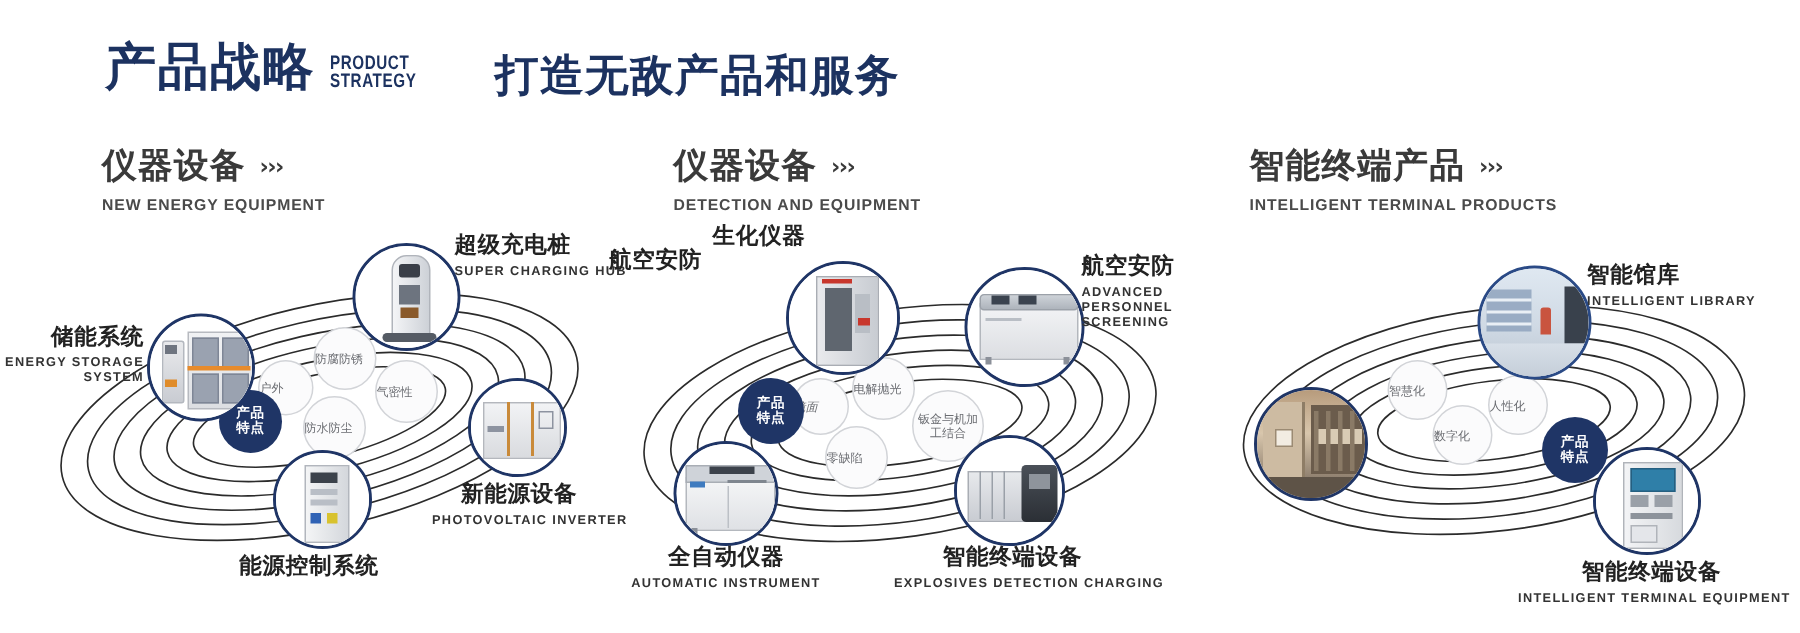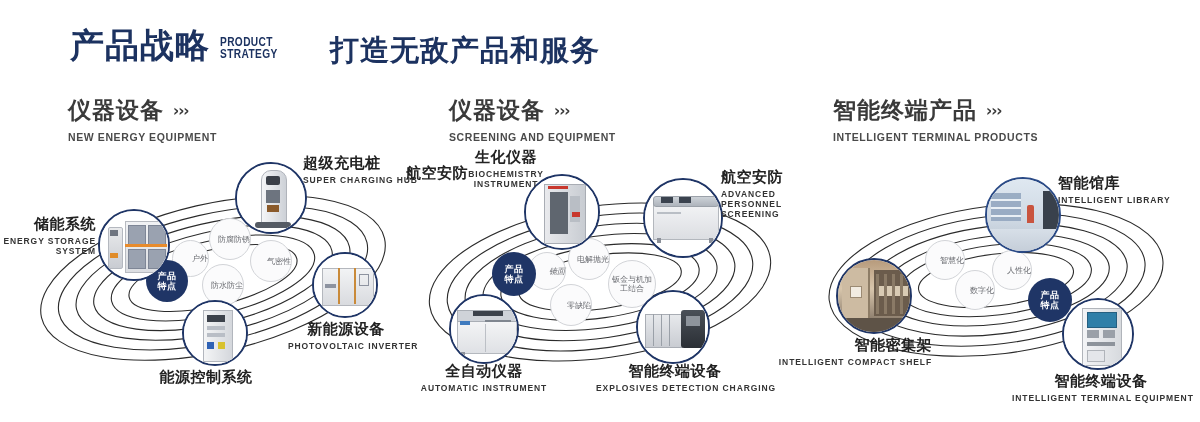--- a/index.html
+++ b/index.html
@@ -45,21 +45,21 @@
 
   .node{position:absolute;border-radius:50%;overflow:hidden;
         box-sizing:border-box;border:2px solid #1f3566;background:#f2f3f5;}
 
   
   .ph{width:100%;height:100%;position:relative;background:#fff;}
 
   .feat{
     position:absolute;border-radius:50%;background:#fbfbfc;
     border:1px solid #d2d4d8;box-sizing:border-box;
-    display:flex;align-items:center;justify-content:flex-end;
+    display:flex;align-items:center;justify-content:flex-start;
     text-align:center;color:#6b6d72;font-size:8px;line-height:9px;
     font-family:"DejaVu Sans",sans-serif;
   }
   .core{
     position:absolute;border-radius:50%;background:#1f3566;color:#fff;
     display:flex;align-items:center;justify-content:center;text-align:center;
     font-size:9px;line-height:10px;font-weight:bold;
     font-family:"DejaVu Sans",sans-serif;letter-spacing:.5px;
   }
 
@@ -92,21 +92,21 @@
       <span class="chevs">›››</span>
     </div>
     <div class="sect-en">NEW ENERGY EQUIPMENT</div>
   </div>
 
   <div class="sect-t" style="left:449px;top:95px;">
     <div class="sect-cn">
       <span>仪器设备</span>
       <span class="chevs">›››</span>
     </div>
-    <div class="sect-en">SCREENING AND EQUIPMENT</div>
+    <div class="sect-en">DETECTION AND EQUIPMENT</div>
   </div>
 
   <div class="sect-t" style="left:833px;top:95px;">
     <div class="sect-cn">
       <span>智能终端产品</span>
       <span class="chevs">›››</span>
     </div>
     <div class="sect-en">INTELLIGENT TERMINAL PRODUCTS</div>
   </div>
 
@@ -239,21 +239,20 @@
       <div class="ph">
         <div style="position:absolute;left:18px;top:8px;width:40px;height:58px;background:linear-gradient(90deg,#e9eaed,#c8ccd2);border:1px solid #a9adb4;"></div>
         <div style="position:absolute;left:24px;top:16px;width:18px;height:42px;background:#5f666f;"></div>
         <div style="position:absolute;left:44px;top:20px;width:10px;height:26px;background:#b9bec5;"></div>
         <div style="position:absolute;left:46px;top:36px;width:8px;height:5px;background:#c8372d;"></div>
         <div style="position:absolute;left:22px;top:10px;width:20px;height:3px;background:#c8372d;"></div>
       </div>
     </div>
     <div class="lbl c" style="left:55px;top:-2px;width:110px;">
       <div class="cn">生化仪器</div>
-      <div class="en wrap">BIOCHEMISTRY INSTRUMENT</div>
     </div>
     <div class="lbl" style="left:10px;top:14px;">
       <div class="cn">航空安防</div>
     </div>
 
     <div class="node" style="left:247px;top:28px;width:80px;height:80px;">
       <div class="ph">
         <div style="position:absolute;left:8px;top:22px;width:64px;height:36px;background:linear-gradient(180deg,#f3f4f6,#dcdee2);border:1px solid #b3b7bd;"></div>
         <div style="position:absolute;left:8px;top:16px;width:64px;height:9px;background:linear-gradient(180deg,#cdd2d8,#aeb4bc);border:1px solid #9ba1a9;border-radius:3px;"></div>
         <div style="position:absolute;left:16px;top:17px;width:12px;height:6px;background:#3b434f;"></div>
@@ -352,24 +351,20 @@
         <div style="position:absolute;left:12px;top:26px;width:10px;height:10px;background:#f2ece2;border:1px solid #9b8a73;"></div>
         <div style="position:absolute;left:36px;top:10px;width:36px;height:46px;background:#6b5c4c;"></div>
         <div style="position:absolute;left:38px;top:26px;width:32px;height:10px;background:#d9cbb4;"></div>
         <div style="position:absolute;left:38px;top:14px;width:3px;height:40px;background:#8a7a66;"></div>
         <div style="position:absolute;left:46px;top:14px;width:3px;height:40px;background:#8a7a66;"></div>
         <div style="position:absolute;left:54px;top:14px;width:3px;height:40px;background:#8a7a66;"></div>
         <div style="position:absolute;left:62px;top:14px;width:3px;height:40px;background:#8a7a66;"></div>
         <div style="position:absolute;left:0;top:58px;width:76px;height:18px;background:#5e5347;"></div>
       </div>
     </div>
-    <div class="lbl r" style="left:-28px;top:186px;width:160px;">
-      <div class="cn">智能密集架</div>
-      <div class="en wrap">INTELLIGENT COMPACT SHELF</div>
-    </div>
 
     <div class="node" style="left:262px;top:148px;width:72px;height:72px;">
       <div class="ph">
         <div style="position:absolute;left:18px;top:8px;width:38px;height:56px;background:linear-gradient(90deg,#f3f4f6,#d7dade);border:1px solid #b0b4ba;"></div>
         <div style="position:absolute;left:23px;top:12px;width:28px;height:14px;background:#2f7fa8;border:1px solid #255f80;"></div>
         <div style="position:absolute;left:23px;top:30px;width:12px;height:8px;background:#9aa0a8;"></div>
         <div style="position:absolute;left:39px;top:30px;width:12px;height:8px;background:#9aa0a8;"></div>
         <div style="position:absolute;left:23px;top:42px;width:28px;height:4px;background:#8d939b;"></div>
         <div style="position:absolute;left:23px;top:50px;width:16px;height:10px;background:#e4e6ea;border:1px solid #b0b4ba;"></div>
       </div>

